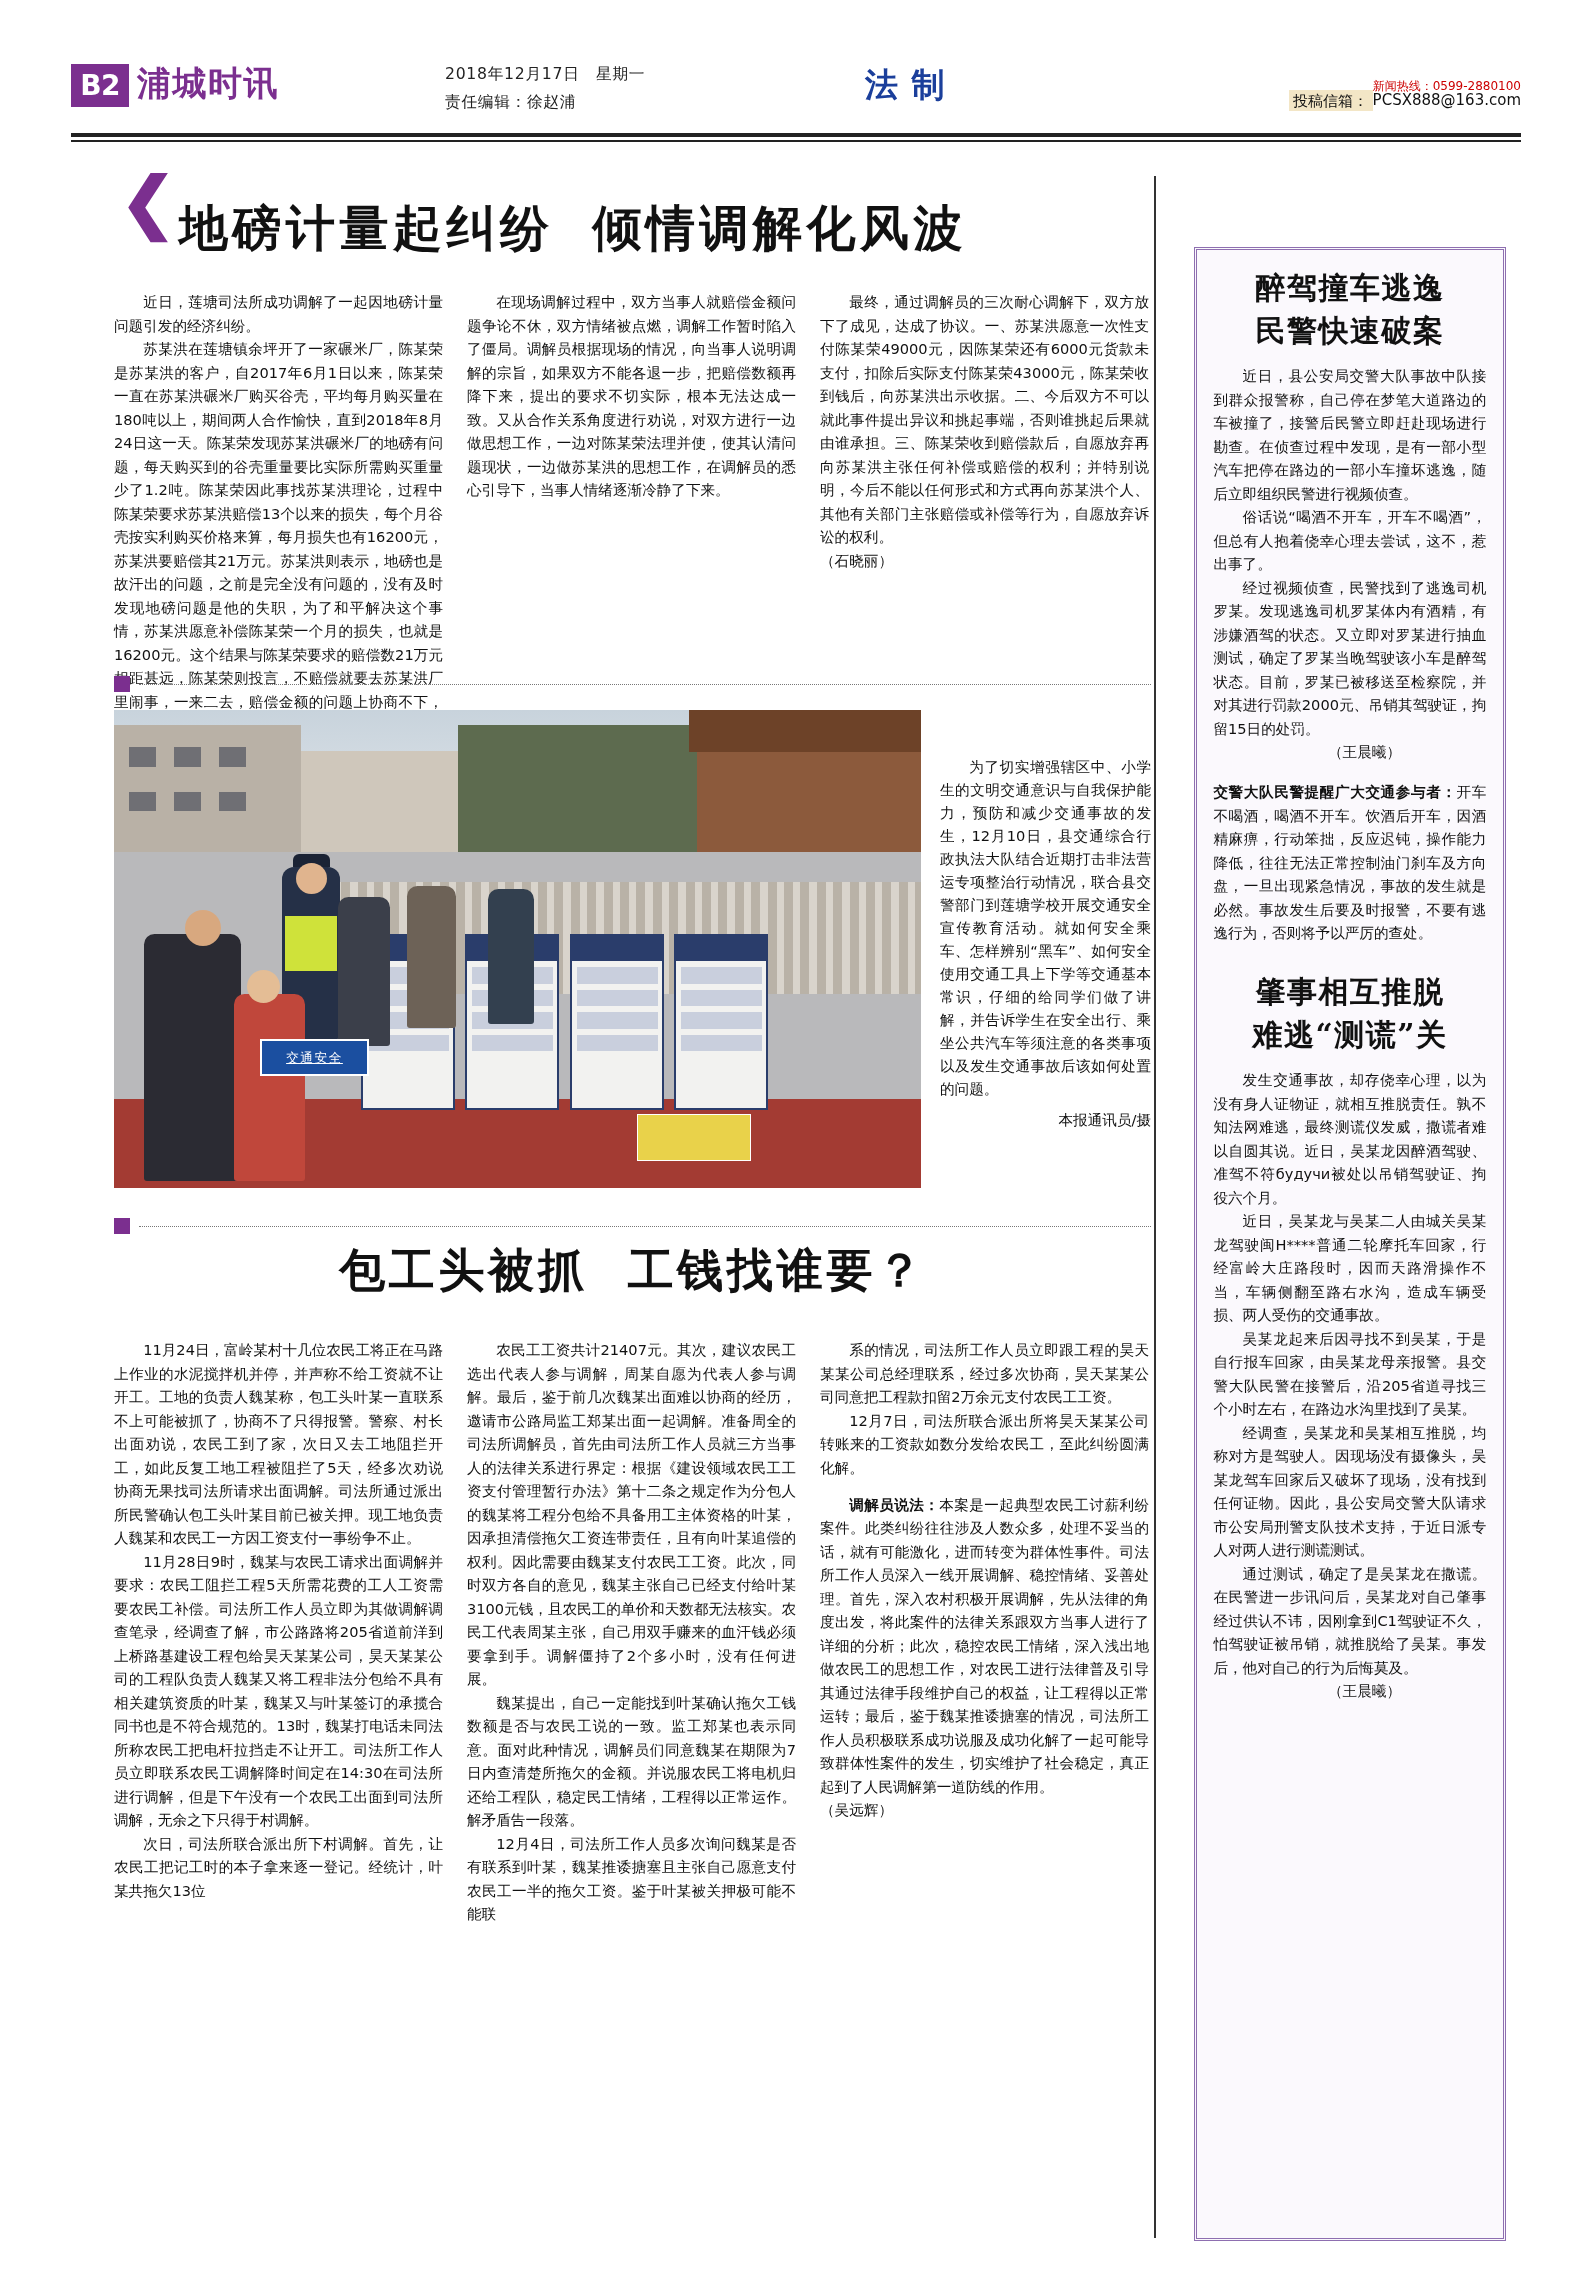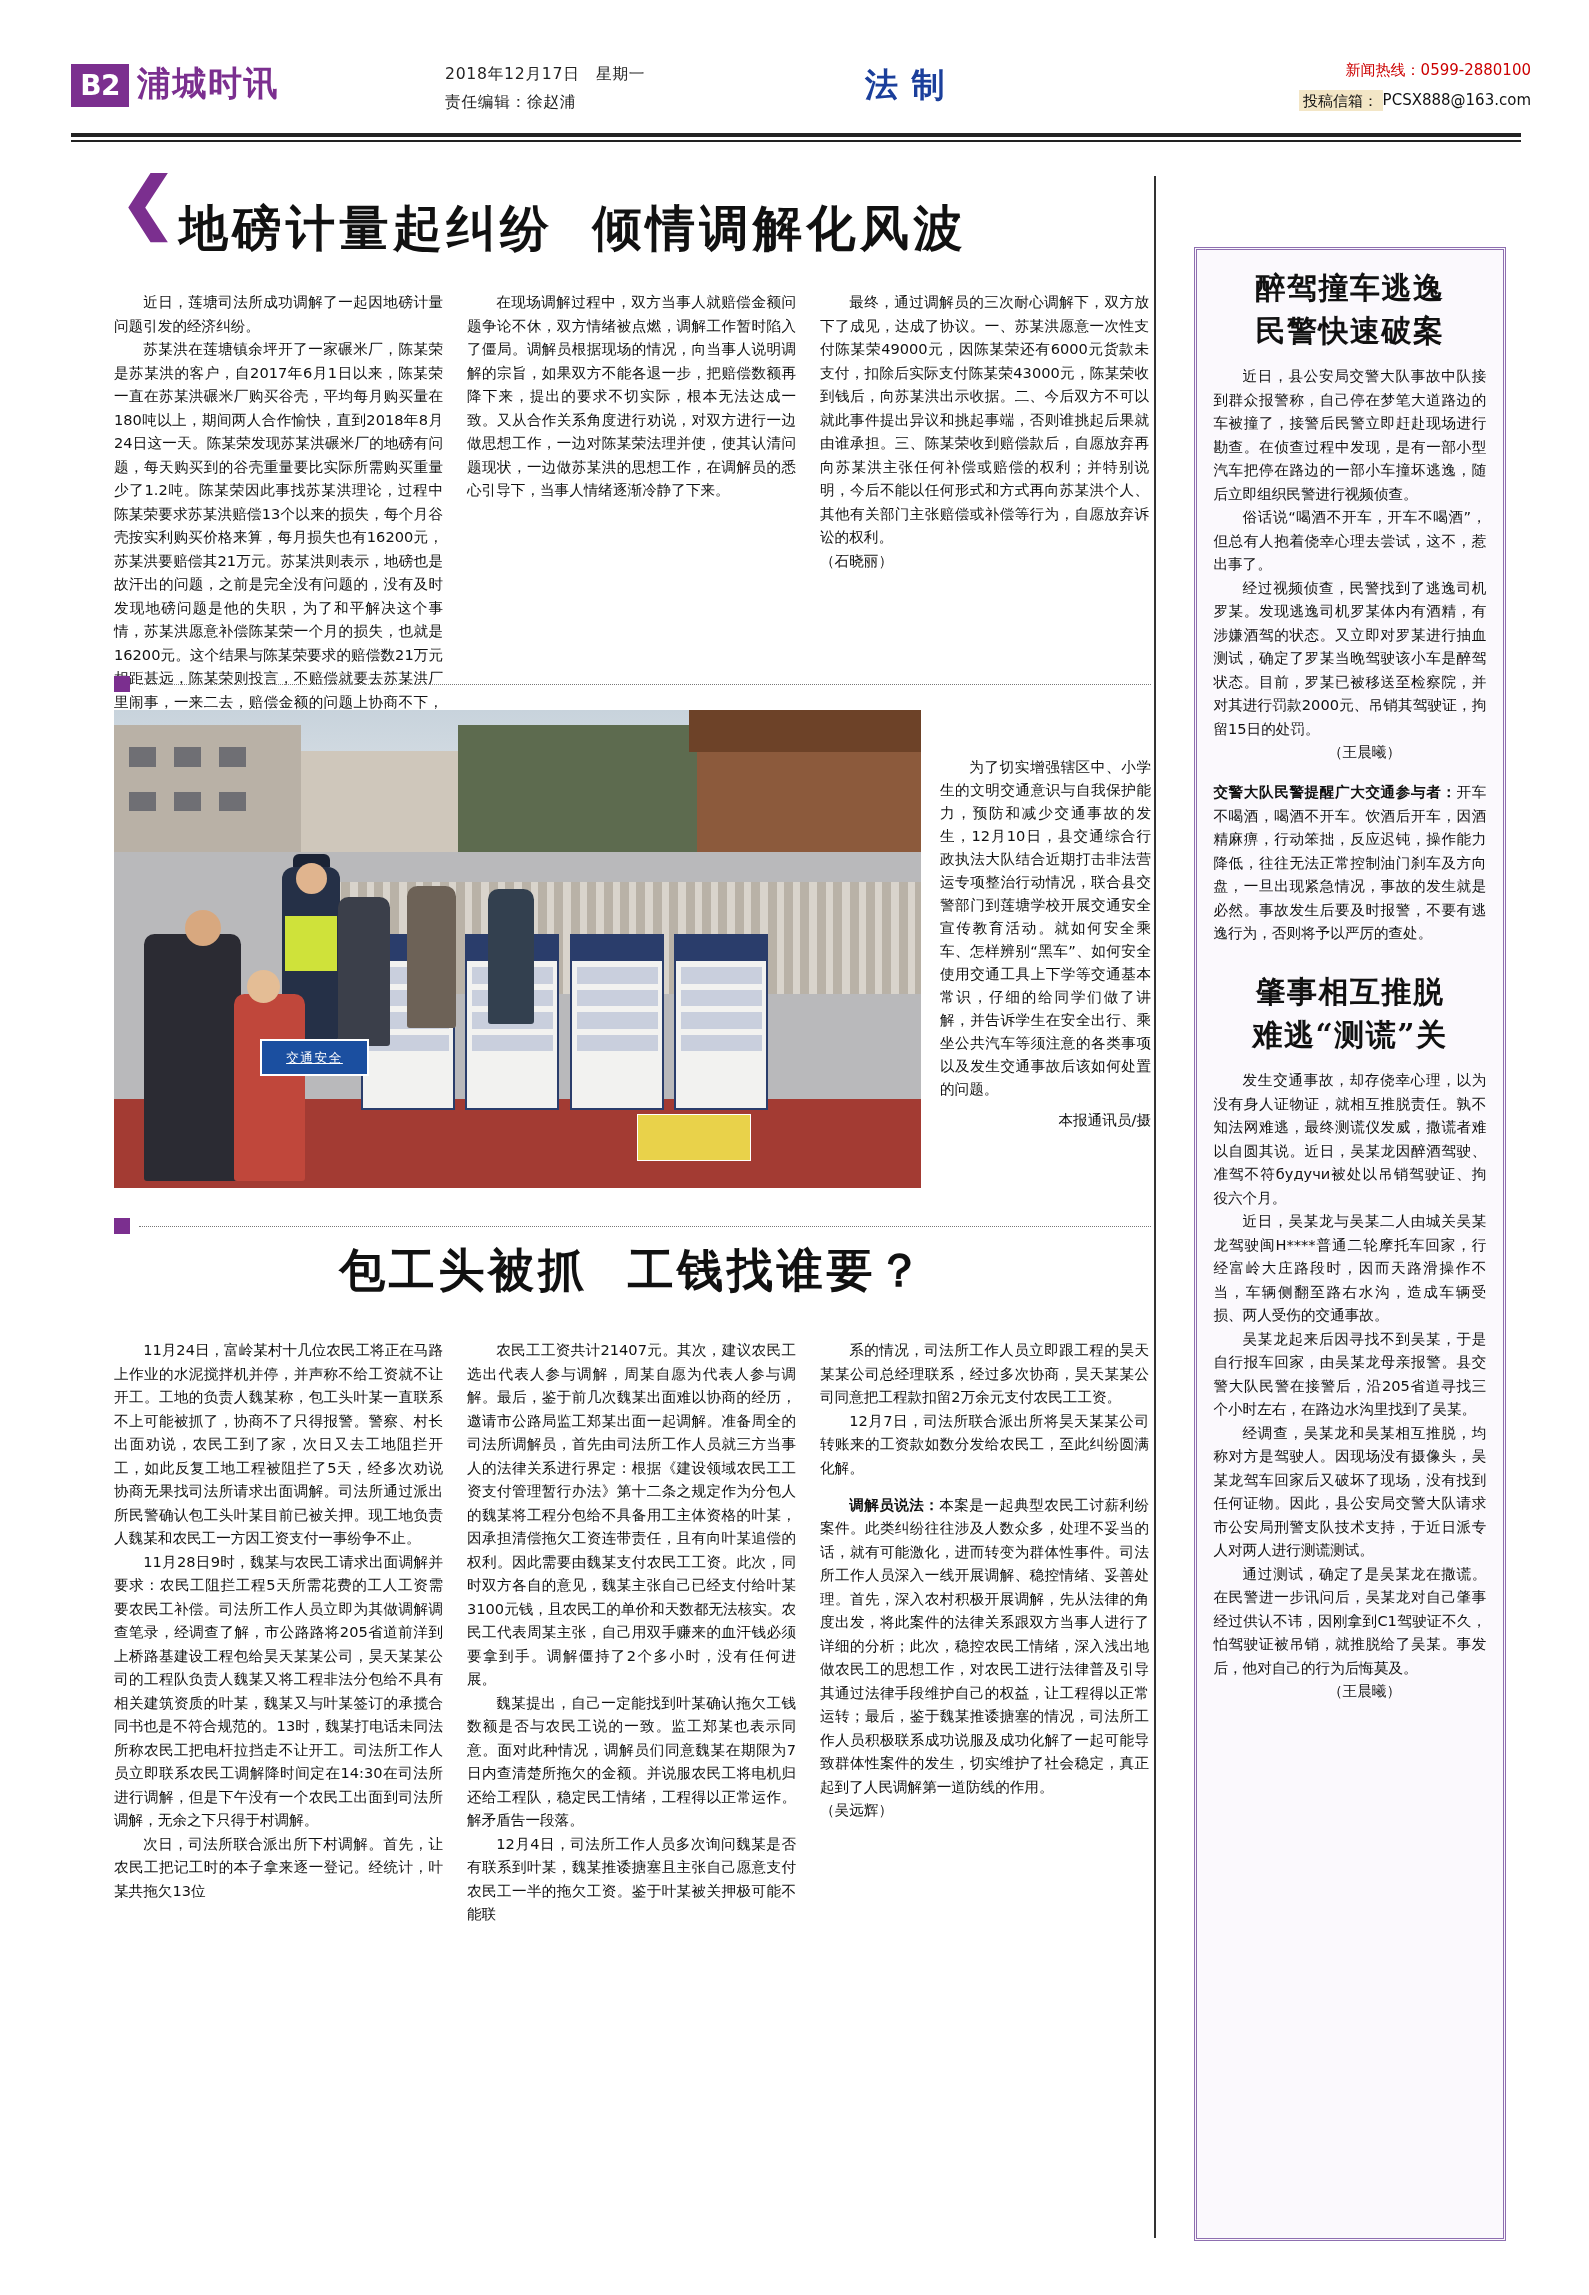--- a/index.html
+++ b/index.html
@@ -6,21 +6,21 @@
   body {
     width:1589px; height:2295px;
     background:#ffffff;
     font-family:"DejaVu Sans", sans-serif;
     color:#111;
     position:relative;
   }
   .page { position:absolute; left:0; top:0; width:1589px; height:2295px; }
 
   
-  .masthead { position:absolute; left:71px; top:58px; width:1450px; height:72px;padding-left:10px; }
+  .masthead { position:absolute; left:71px; top:58px; width:1450px; height:72px; }
   .mast-b2 {
     position:absolute; left:0; top:6px; width:58px; height:43px;
     background:#7b2f8f; color:#fff; font-weight:bold; font-size:28px;
     line-height:43px; text-align:center; letter-spacing:-0.7px;
   }
   .mast-name {
     position:absolute; left:66px; top:3px;
     font-family:"DejaVu Serif", serif; font-weight:bold; font-size:34px;
     color:#7b2f8f; letter-spacing:1.5px;
   }
@@ -31,21 +31,21 @@
   .mast-editor {
     position:absolute; left:374px; top:34px; font-size:15.7px; color:#222;
     letter-spacing:0.7px;
   }
   .mast-section {
     position:absolute; left:717px; top:4.5px; width:247px; text-align:center;
     font-family:"DejaVu Serif", serif; font-weight:bold; font-size:33px;
     color:#1b3f9b; letter-spacing:13.5px;
   }
   .mast-hot {
-    position:absolute; right:0; top:3px; text-align:right; font-size:15px; color:#c00;
+    position:absolute; right:0; top:20px; text-align:right; font-size:12px; color:#c00;
   }
   .mast-mail {
     position:absolute; right:0; top:33px; text-align:right; font-size:15px; color:#111;
   }
   .mast-mail .lbl { background:#f3e6c6; padding:1.5px 4.5px;margin-left:15px; }
   .mast-rule {
     position:absolute; left:71px; top:133px; width:1450px; height:3.7px; background:#222;
   }
   .mast-rule2 {
     position:absolute; left:71px; top:140px; width:1450px; height:1.5px; background:#222;

